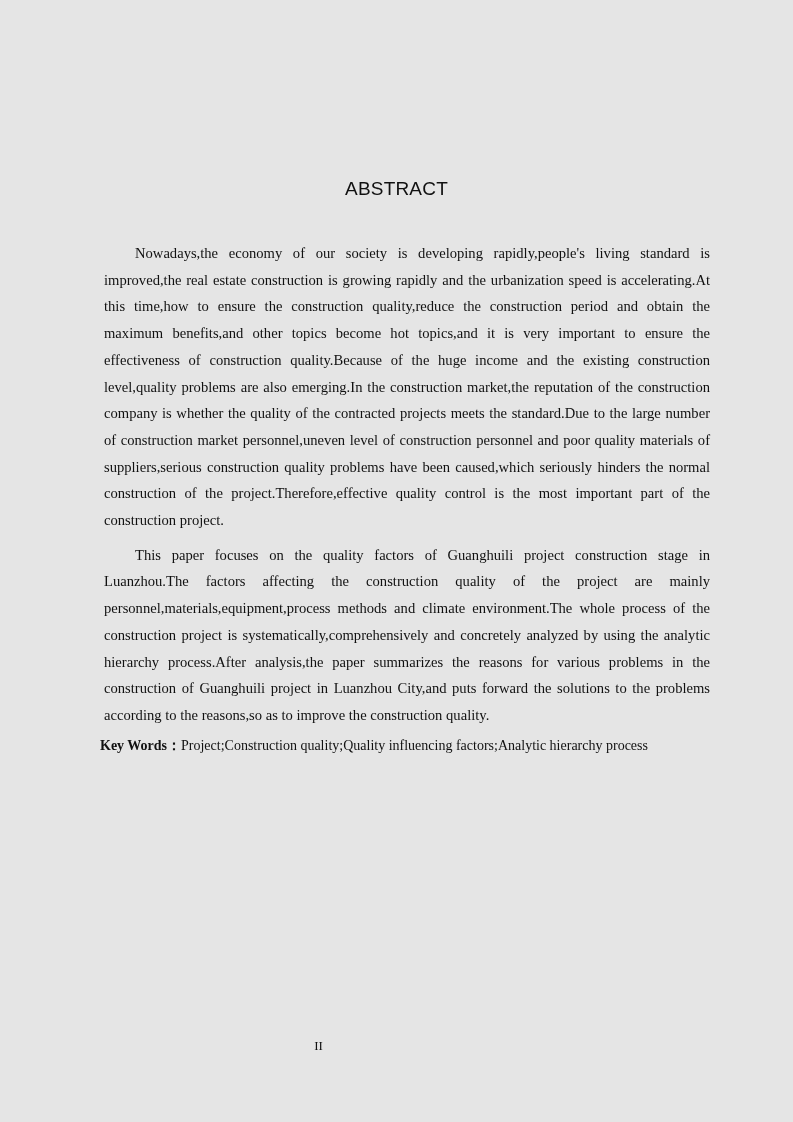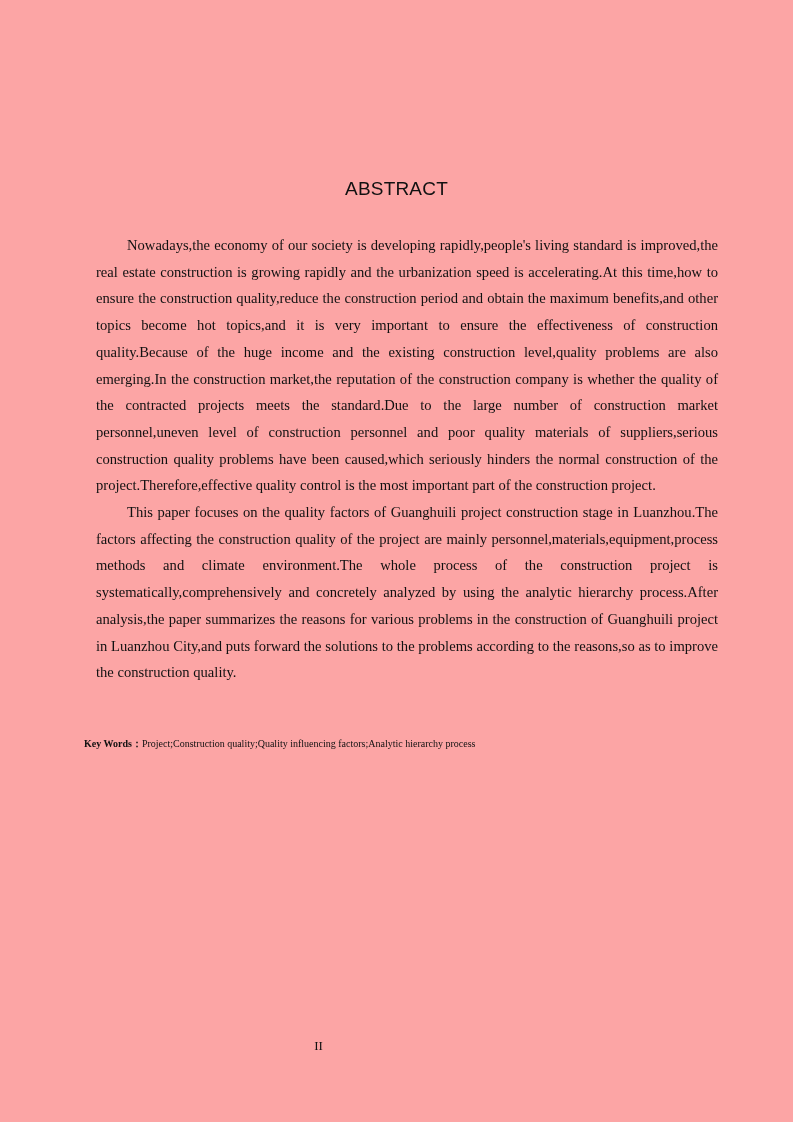--- a/index.html
+++ b/index.html
@@ -1,31 +1,31 @@
 <!DOCTYPE html>
 <html><head>
 <meta charset="utf-8">
 <style>
   html, body { margin: 0; padding: 0; background: #ffffff; }
   body { width: 793px; height: 1122px; position: relative; overflow: hidden; }
-  .page { position: absolute; left: 0; top: 0; width: 793px; height: 1122px; background: #fca5a5; }
+  .page { position: absolute; left: 0; top: 0; width: 793px; height: 1122px; background: #e5e5e5; }
   .title {
     position: absolute; top: 178px; left: 0; width: 793px; text-align: center;
     font-family: "Liberation Sans", sans-serif; font-size: 19px; color: #111;
     letter-spacing: 0.2px;
   }
   .body-text {
     position: absolute; left: 96px; width: 622px; top: 232px;
     font-family: "Liberation Serif", serif; font-size: 14.6px; line-height: 26.7px;
     color: #111; text-align: justify;
   }
-  .body-text p { margin: 0; text-indent: 31px; }
+  .body-text p { margin: 8px; text-indent: 31px; }
   .keywords {
-    position: absolute; left: 84px; width: 640px; top: 737px;
-    font-family: "Liberation Serif", serif; font-size: 10px; color: #111; white-space: nowrap;
+    position: absolute; left: 100px; width: 640px; top: 737px;
+    font-family: "Liberation Serif", serif; font-size: 14px; color: #111; white-space: nowrap;
   }
   .keywords .kw-label { font-weight: bold; }
   .page-number {
     position: absolute; top: 1038px; left: 0; width: 637px; text-align: center;
     font-family: "Liberation Serif", serif; font-size: 13px; color: #111;
   }
 </style>
 </head>
 <body>
 

